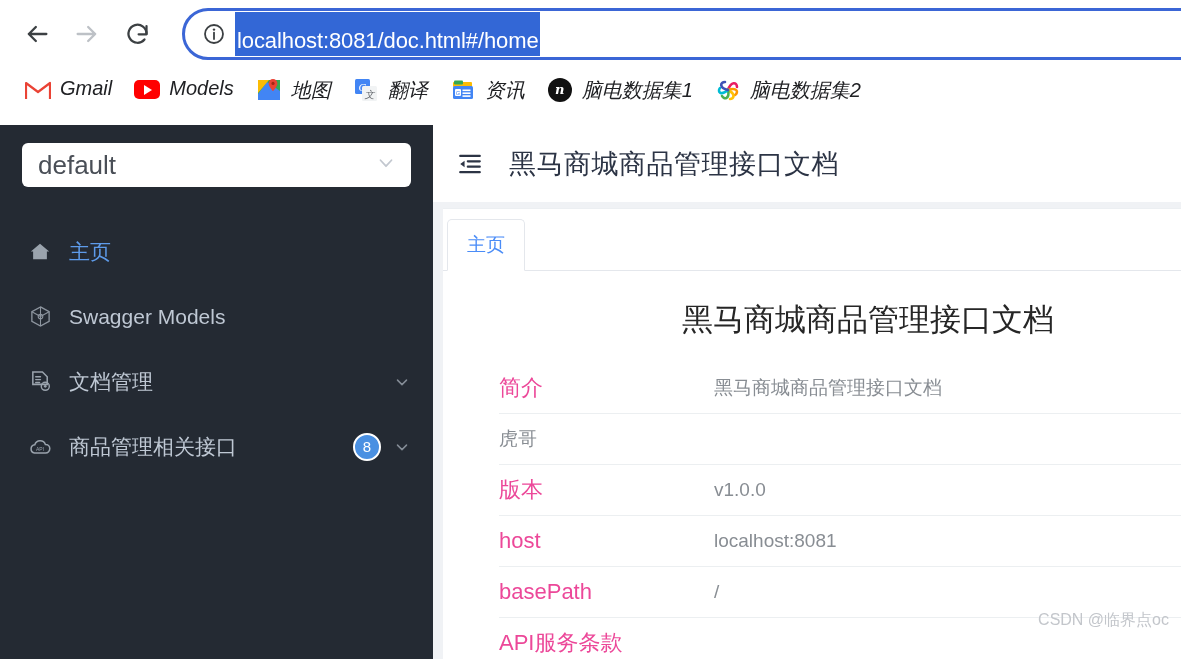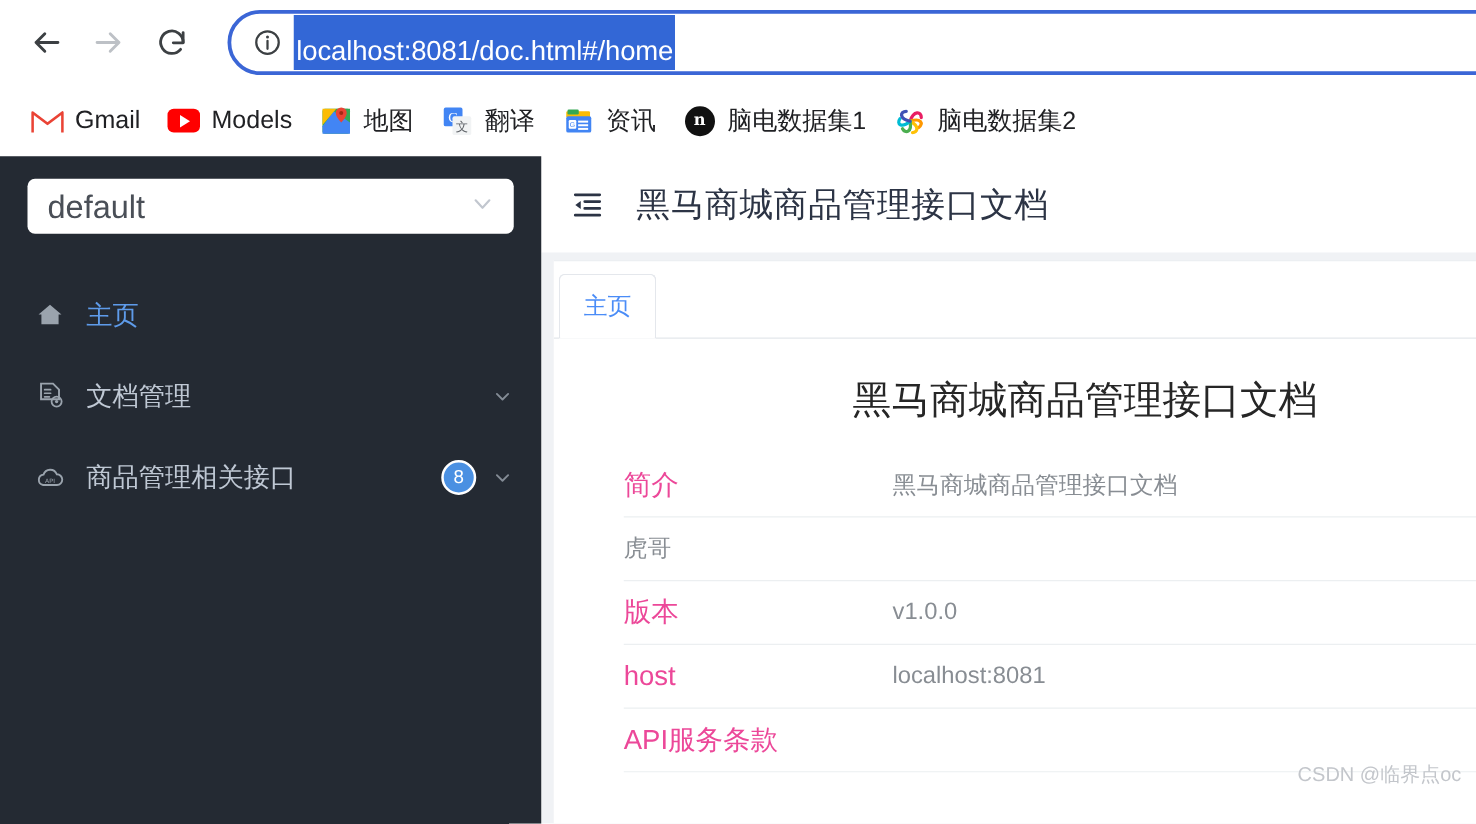--- a/index.html
+++ b/index.html
@@ -64,25 +64,26 @@
   
   .bookmarks-row {
     height: 57px;
     display: flex;
     align-items: center;
     padding-left: 14px;
     gap: 0px;
   }
   .bookmark {
     display: flex;
-    align-items: center;
+    align-items: flex-start;
     height: 40px;
     padding: 0 11px;
     border-radius: 4px;
     flex: 0 0 auto;
+    font-style: italic;
   }
   .bm-icon {
     width: 26px; height: 26px;
     margin-right: 9px;
     flex: 0 0 auto;
     display: flex; align-items: center; justify-content: center;
     position: relative;
   }
   .bm-label {
     font-size: 20px;
@@ -439,20 +440,30 @@
 
       <div class="menu-item">
         <span class="menu-icon">
           <svg width="22" height="22" viewBox="0 0 24 24">
             <path d="M12 3 L22 11.5 H19.5 V20 H4.5 V11.5 H2 Z" fill="#9aa3ad"></path>
           </svg>
         </span>
         <span class="menu-label active">主页</span>
       </div>
 
+      <div class="menu-item">
+        <span class="menu-icon">
+          <svg width="23" height="23" viewBox="0 0 24 24">
+            <path d="M12 2 L21 7 V17 L12 22 L3 17 V7 Z" fill="none" stroke="#8d959f" stroke-width="1.4"></path>
+            <path d="M12 2 L12 12 M12 12 L21 7 M12 12 L3 7 M12 12 L12 22" fill="none" stroke="#8d959f" stroke-width="1.1"></path>
+            <circle cx="12" cy="12" r="2.4" fill="none" stroke="#8d959f" stroke-width="1.1"></circle>
+          </svg>
+        </span>
+        <span class="menu-label">Swagger Models</span>
+      </div>
 
       <div class="menu-item">
         <span class="menu-icon">
           <svg width="23" height="23" viewBox="0 0 24 24">
             <path d="M4 2 H14 L19 7 V15 H4 Z" fill="none" stroke="#9aa3ad" stroke-width="1.6"></path>
             <path d="M7 7 H12 M7 10 H12 M7 13 H11" stroke="#9aa3ad" stroke-width="1.4" stroke-linecap="round"></path>
             <circle cx="17" cy="17" r="4.2" fill="none" stroke="#9aa3ad" stroke-width="1.5"></circle>
             <circle cx="17" cy="17" r="1.4" fill="#9aa3ad"></circle>
           </svg>
         </span>
@@ -521,20 +532,24 @@
             <div class="doc-row">
               <span class="doc-key">版本</span>
               <span class="doc-val">v1.0.0</span>
             </div>
 
             <div class="doc-row">
               <span class="doc-key">host</span>
               <span class="doc-val">localhost:8081</span>
             </div>
 
+            <div class="doc-row">
+              <span class="doc-key">basePath</span>
+              <span class="doc-val">/</span>
+            </div>
 
             <div class="doc-row">
               <span class="doc-key">API服务条款</span>
               <span class="doc-val"></span>
             </div>
 
           </div>
         </div>
 
       </div>

